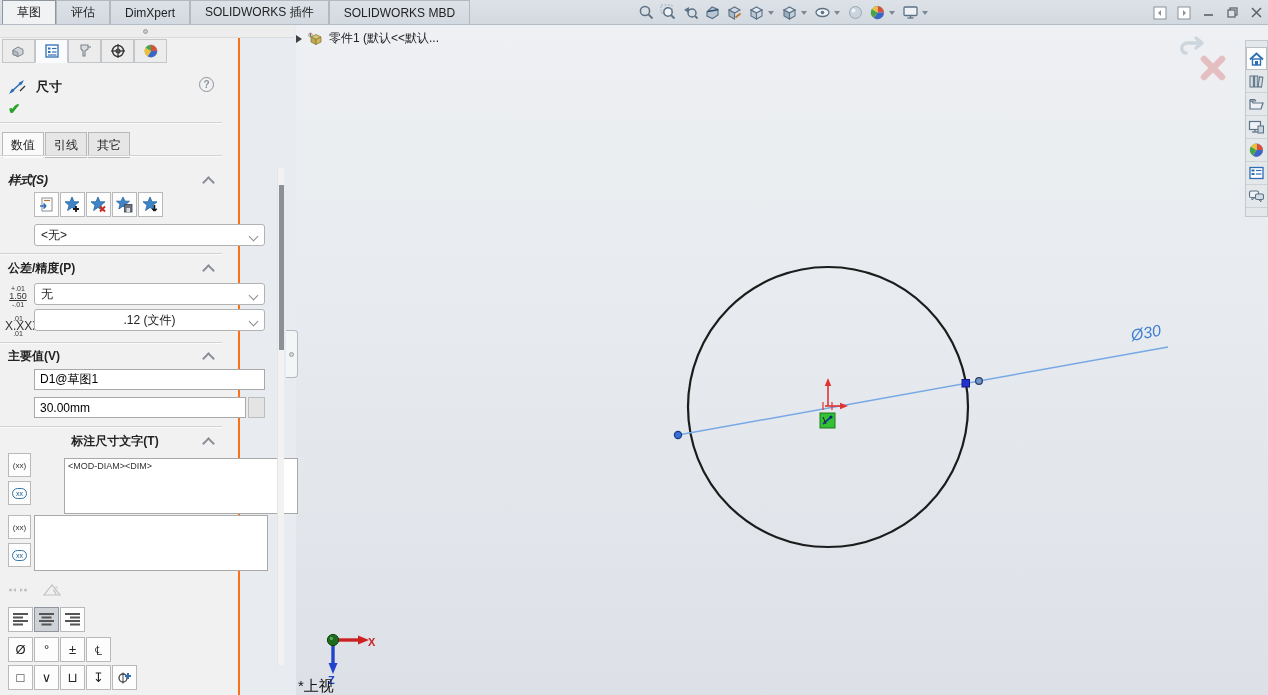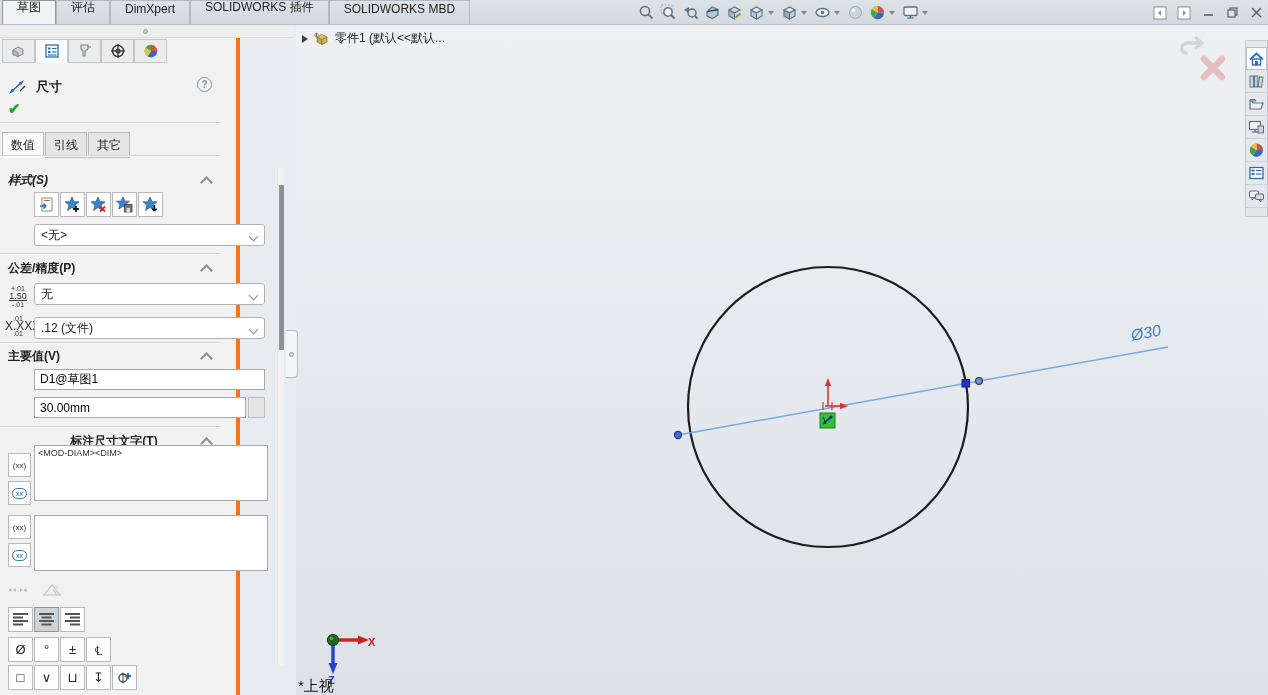--- a/index.html
+++ b/index.html
@@ -3,33 +3,33 @@
 <meta charset="utf-8">
 <style>
   * { box-sizing: border-box; margin: 0; padding: 0; }
   html,body { width:1268px; height:695px; overflow:hidden; }
   body { font-family:"Liberation Sans",sans-serif; font-size:12px; color:#222; background:#e8ebef; position:relative; }
 
   
   .titlebar { position:absolute; left:0; top:0; width:1268px; height:25px;
     background:linear-gradient(#dde2e8,#d3d9e0); border-bottom:1px solid #b6bcc4; }
   .ribbon-tabs { position:absolute; left:2px; top:0; height:25px; display:flex; }
-  .rtab { height:24px; padding:8px 14px; display:flex; align-items:flex-end; border:1px solid #b3b9c0;
+  .rtab { height:24px; padding:8px 14px; display:flex; align-items:center; border:1px solid #b3b9c0;
     border-bottom:none; background:transparent; color:#222; cursor:pointer; white-space:nowrap; }
   .rtab.active { background:#f1f2f4; border-color:#8f969e; }
   .headsup { position:absolute; left:636px; top:0; height:25px; display:flex; align-items:center; gap:2px; }
   .hicon { width:20px; height:20px; display:flex; align-items:center; justify-content:center; cursor:pointer; }
   .caret { width:0; height:0; border-left:3.5px solid transparent; border-right:3.5px solid transparent;
     border-top:4px solid #7d8894; margin:0 3px 0 0; cursor:pointer; }
   .winctl { position:absolute; right:4px; top:0; height:25px; display:flex; align-items:center; gap:8px; }
   .winbtn { width:16px; height:16px; display:flex; align-items:center; justify-content:center; cursor:pointer; }
 
   
   .left-panel { position:absolute; left:0; top:25px; width:240px; height:670px; background:#f1f1f2;
-    border-right:4px solid #f97316; }
+    border-right:2px solid #f97316; }
   .grip { position:absolute; left:0; top:0; width:294px; height:13px; background:#ededee; border-bottom:1px solid #dcdcdc; }
   .grip-dot { position:absolute; left:143px; top:4px; width:5px; height:5px; border-radius:50%;
     background:#c7c9cb; border:1px solid #9aa0a6; }
   .pm-tabs { position:absolute; left:2px; top:14px; display:flex; }
   .pm-tab { width:33px; height:24px; border:1px solid #c3c6c9; background:#ececed; display:flex;
     align-items:center; justify-content:center; cursor:pointer; }
   .pm-tab.active { background:#fafbfc; border-bottom-color:#fafbfc; }
   .pm-title-row { position:absolute; left:8px; top:52px; right:10px; height:20px; display:flex; align-items:center; }
   .pm-title { font-size:13px; font-weight:bold; margin-left:8px; }
   .help-circle { position:absolute; right:14px; top:0; width:15px; height:15px; border:1.4px solid #8c93a0;
@@ -72,21 +72,21 @@
     border-left:1px solid #e4e4e4; }
   .scroll-thumb { position:absolute; left:1px; top:17px; width:5px; height:165px; background:#8d9196; cursor:pointer; }
   .splitter-tab { position:absolute; left:286px; top:330px; width:12px; height:48px; background:#f4f5f6;
     border:1px solid #b5bac0; border-left:none; border-radius:0 4px 4px 0; cursor:pointer; }
   .splitter-dot { position:absolute; left:3px; top:21px; width:5px; height:5px; border-radius:50%;
     background:#d7d9db; border:1px solid #9aa0a6; }
 
   
   .viewport { position:absolute; left:296px; top:25px; width:972px; height:670px;
     background:linear-gradient(180deg,#eef0f3 0%,#e7eaee 45%,#dde0e6 100%); }
-  .tree-flyout { position:absolute; left:6px; top:5px; display:flex; align-items:center; gap:5px;
+  .tree-flyout { position:absolute; left:0; top:5px; display:flex; align-items:center; gap:5px;
     font-size:12px; color:#222; cursor:pointer; }
   .tree-arrow { width:0; height:0; border-top:4.5px solid transparent; border-bottom:4.5px solid transparent;
     border-left:6px solid #404040; }
   .confirm-corner { position:absolute; right:28px; top:10px; width:62px; height:50px; opacity:.5; }
   .sketch-svg { position:absolute; left:0; top:0; }
 
   
   .task-pane { position:absolute; right:0; top:40px; width:23px; background:#e4e8eb; border:1px solid #c3c9cf;
     padding:6px 0 8px 0; display:flex; flex-direction:column; align-items:center; gap:0; }
   .tp-btn { width:21px; height:23px; border-bottom:1px solid #cdd2d7; background:transparent; display:flex;
@@ -490,21 +490,21 @@
   </div>
   <div class="dropdown" style="left:34px; top:258px; width:231px;">
     <span>无</span>
     <span class="dd-chev"></span>
   </div>
   <div class="mini-ico" style="top:290px;">
     <div>.01</div>
     <div style="font-size:12px;line-height:8px;">X.XXX</div>
     <div>.01</div>
   </div>
-  <div class="dropdown" style="left:34px; top:292px; width:231px;">
+  <div class="dropdown" style="left:34px; top:284px; width:231px;justify-content:center;">
     <span>.12 (文件)</span>
     <span class="dd-chev"></span>
   </div>
   <div class="hdiv" style="top:317px;"></div>
 
   <div class="sec-hdr" style="top:323px;">
     <span>主要值(V)</span>
     <span class="chev-up"></span>
   </div>
   <input class="txt-input" style="left: 34px; top: 344px; width: 231px;" value="D1@草图1">
@@ -515,21 +515,21 @@
   <div class="sec-hdr" style="top:408px;text-align:center;">
     <span>标注尺寸文字(T)</span>
     <span class="chev-up"></span>
   </div>
   <div class="ta-btn" style="top:428px;">
     <span class="paren-glyph">(xx)</span>
   </div>
   <div class="ta-btn" style="top:456px;">
     <span class="oval-glyph">xx</span>
   </div>
-  <div class="ta" style="top:420px;">
+  <div class="ta" style="top:433px;margin-left:30px;">
     <span>&lt;MOD-DIAM&gt;&lt;DIM&gt;</span>
   </div>
   <div class="ta-btn" style="top:490px;">
     <span class="paren-glyph">(xx)</span>
   </div>
   <div class="ta-btn" style="top:518px;">
     <span class="oval-glyph">xx</span>
   </div>
   <div class="ta" style="top:490px;">
     <span></span>

